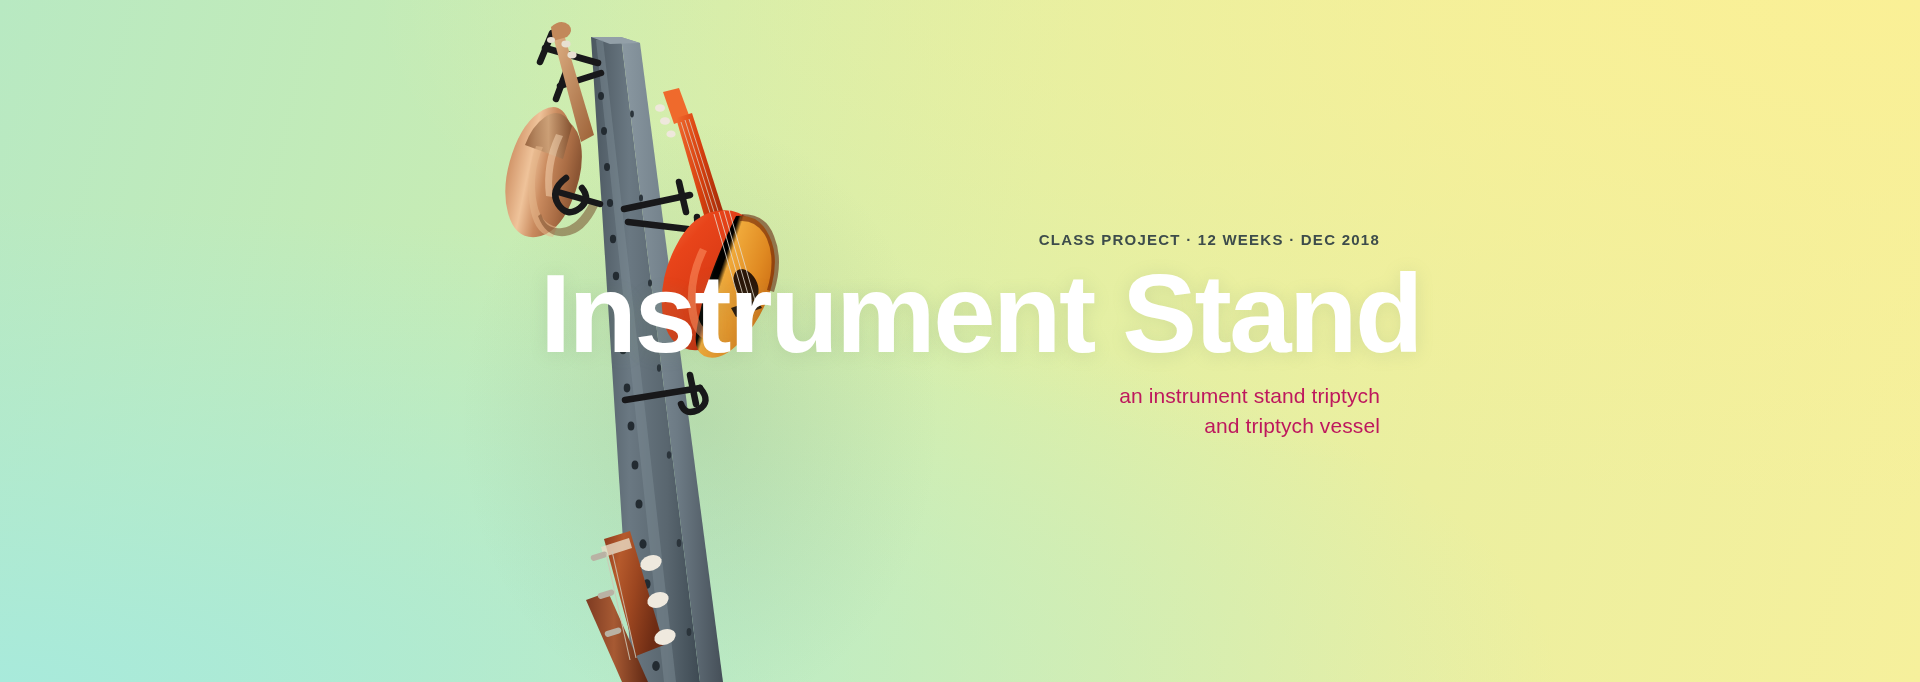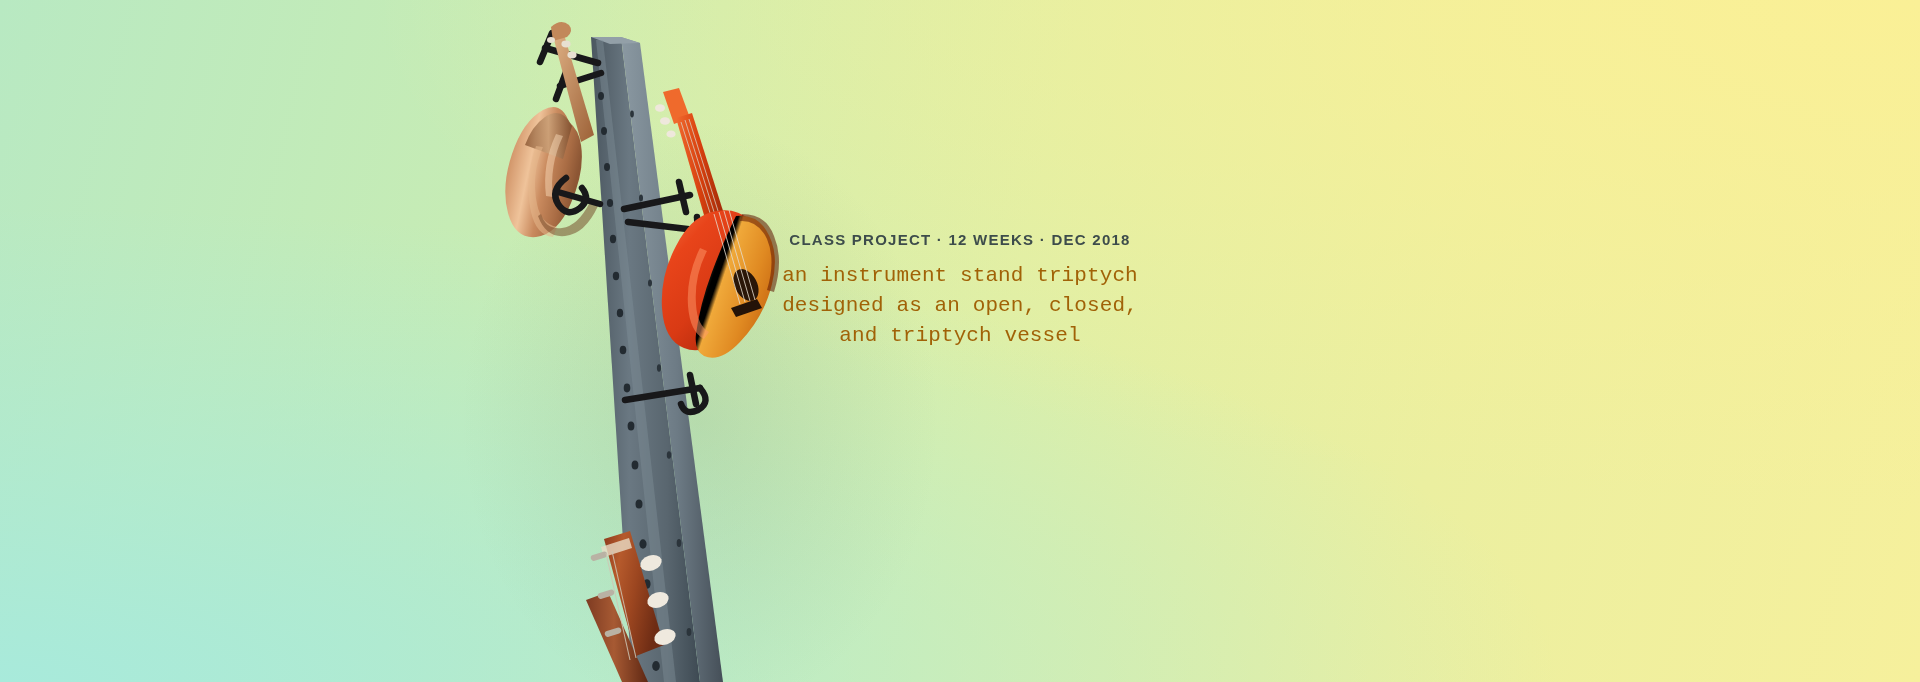--- a/index.html
+++ b/index.html
@@ -52,21 +52,21 @@
     width: 1920px;
     height: 682px;
   }
 
   
   .copy {
     position: absolute;
     left: 540px;
     top: 232px;
     width: 840px;
-    text-align: center;
+    text-align: right;
     z-index: 5;
   }
 
   .eyebrow {
     font-size: 15px;
     font-weight: bold;
     letter-spacing: 1.25px;
     color: #3d4c4b;
     line-height: 1;
     margin: 0 0 14px 0;
@@ -81,23 +81,22 @@
     letter-spacing: -2.5px;
     margin: 0;
     white-space: nowrap;
     text-shadow: 0 2px 18px rgba(120,150,110,0.20);
   }
 
   .subtitle {
     margin: 14px 0 0 0;
     font-size: 21px;
     line-height: 1.42;
-    color: #a16207;
+    color: #be185d;
     letter-spacing: 0.1px;
-    font-family: Liberation Mono, monospace;
   }
   .subtitle span {
     display: block;
   }
 </style>
 </head>
 <body>
 
 <div class="hero">
 
@@ -350,22 +349,22 @@
           <path d="M612,551 L636,658" fill="none"></path>
         </g>
       </g>
     </svg>
   </div>
 
   <div class="copy">
 
     <p class="eyebrow">CLASS PROJECT · 12 WEEKS · DEC 2018</p>
 
+    <h1 class="headline">Instrument Stand</h1>
 
     <p class="subtitle">
       <span>an instrument stand triptych</span>
-      <span>designed as an open, closed,</span>
       <span>and triptych vessel</span>
     </p>
 
   </div>
 
 </div>
 
 </body></html>

